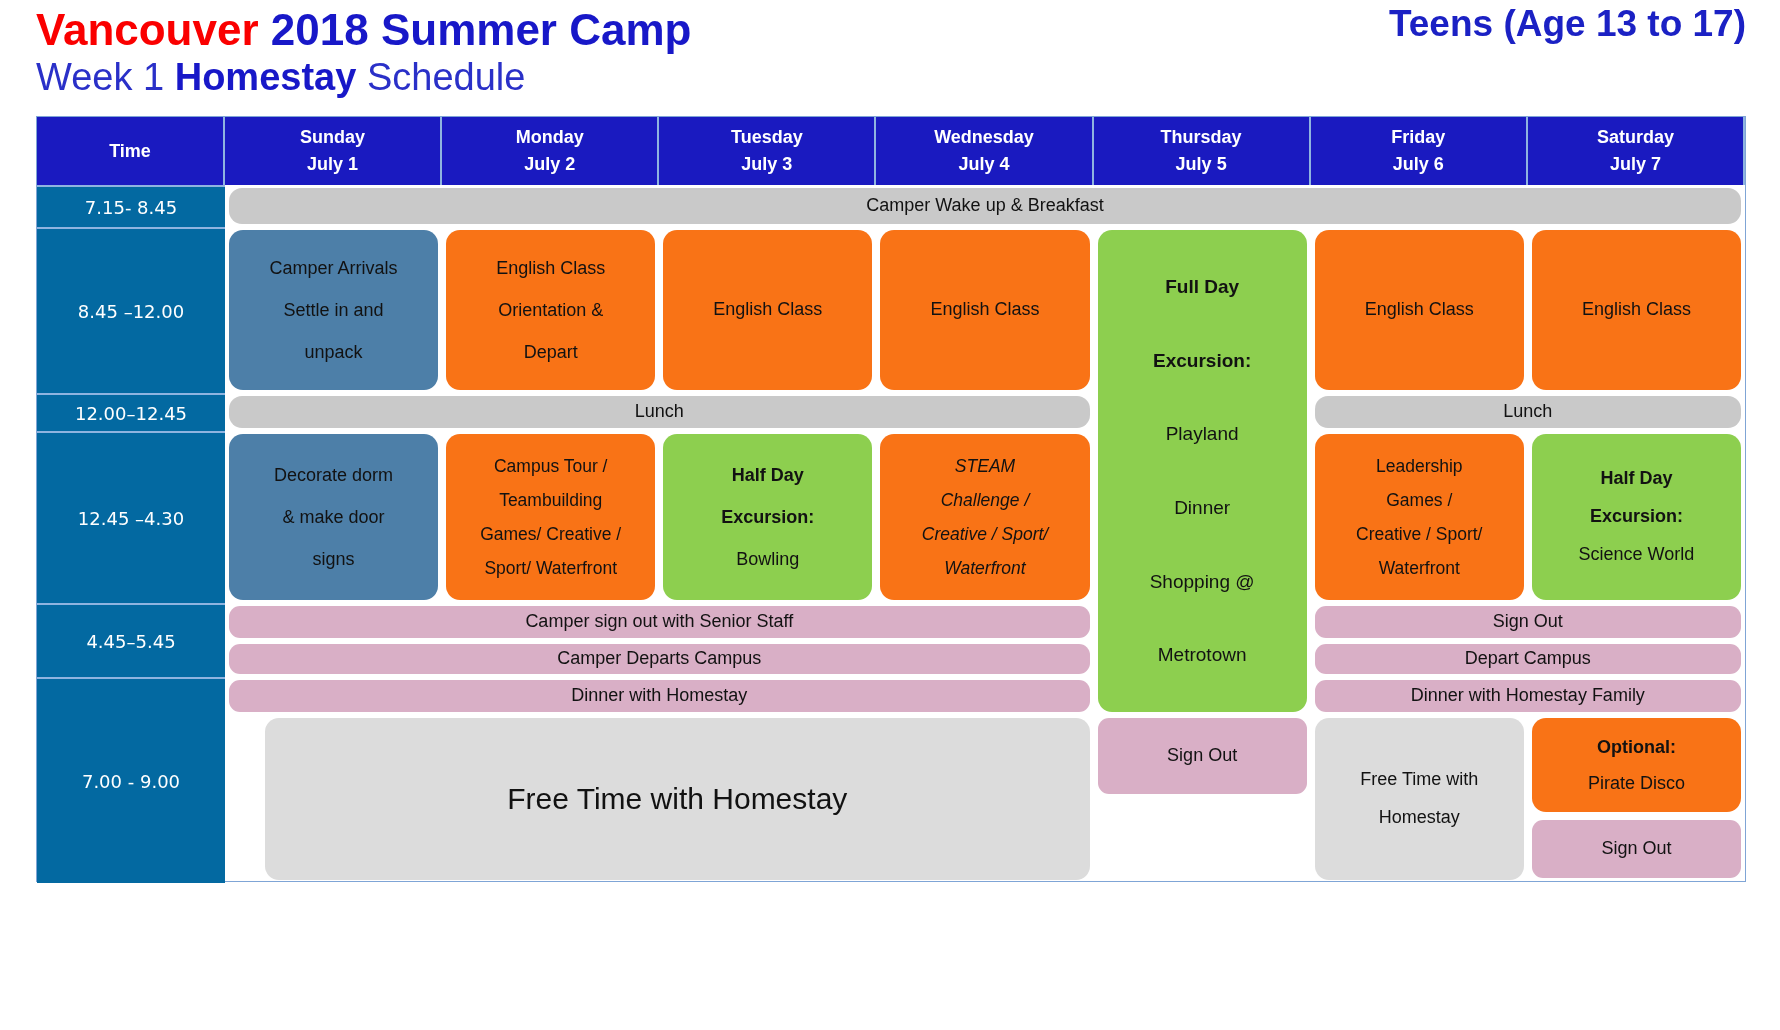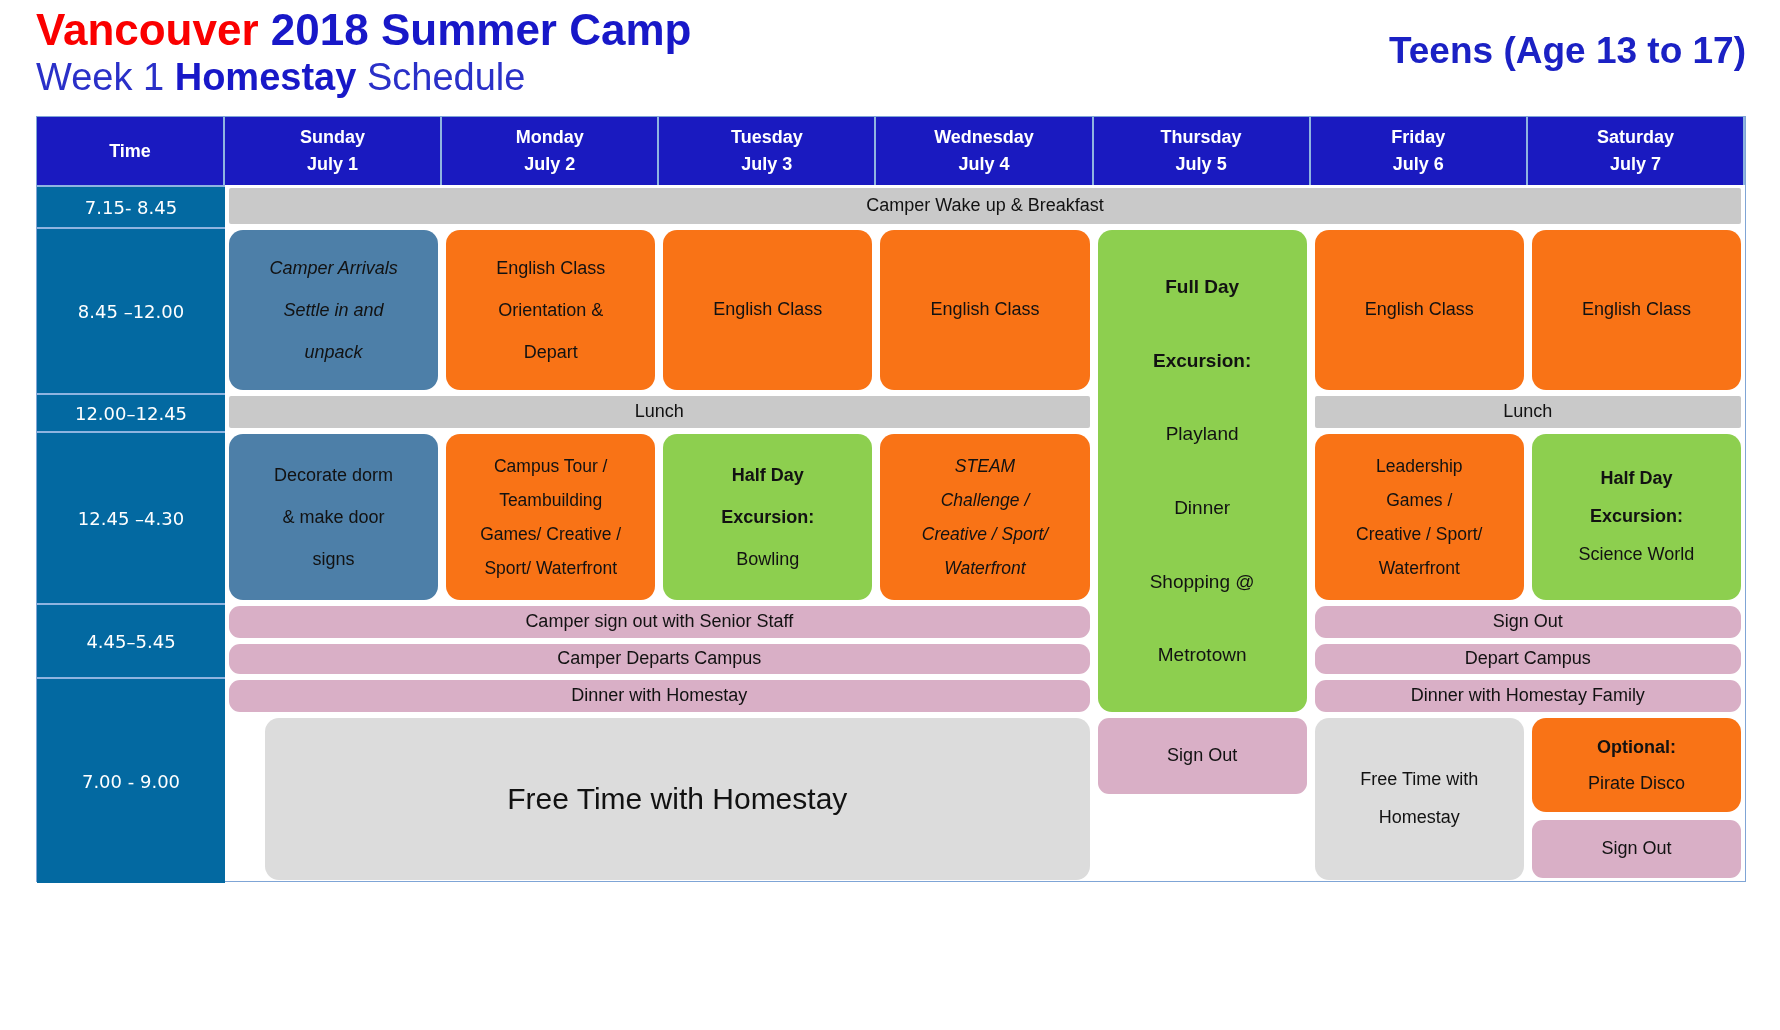--- a/index.html
+++ b/index.html
@@ -13,21 +13,21 @@
 
   
   .header { position: absolute; left: 0; top: 0; width: 1780px; height: 110px; }
   .title-block { position: absolute; left: 36px; top: 6px; }
   .title-line1 { font-size: 44px; font-weight: 700; line-height: 1.08; white-space: nowrap; }
   .title-line2 { font-size: 38px; line-height: 1.12; white-space: nowrap; margin-top: 2px; }
   .t-red  { color: #fa0000; font-weight: 700; }
   .t-blue { color: #1818c8; font-weight: 700; }
   .t-blue-reg { color: #2a30c8; font-weight: 400; }
   .audience {
-    position: absolute; right: 34px; top: 30px;
+    position: absolute; right: 34px; top: 3px;
     font-size: 37px; font-weight: 700; color: #1b21c4; white-space: nowrap;
   }
 
   
   .grid {
     position: absolute; left: 36px; top: 116px;
     width: 1710px; height: 766px;
     display: grid;
     grid-template-columns: 188px repeat(7, 1fr);
     grid-template-rows: 68px 42px 166px 38px 172px 38px 36px 38px 168px;
@@ -67,21 +67,21 @@
   .chip .b { font-weight: 700; }
   .chip.gap { line-height: 2.35; }
 
   .c-grey   { background: #c9c9c9; }
   .c-lgrey  { background: #dcdcdc; }
   .c-lblue  { background: #f97316; }
   .c-dblue  { background: #4d7fa8; }
   .c-green  { background: #8dcf4f; }
   .c-pink   { background: #d9afc6; }
 
-  .band { border-radius: 2px; font-size: 18px; }
+  .band { border-radius: 13px; font-size: 18px; }
   .r-pill { border-radius: 11px; }
 
   .freetime { font-size: 30px; }
   .thu-col { font-size: 19px; }
 </style>
 </head>
 <body>
 
 <div class="page">
 
@@ -134,21 +134,21 @@
       <div class="d2">July 7</div>
     </div>
 
     <div class="tcell" style="grid-column:1;grid-row:2;">7.15- 8.45</div>
     <div class="cell" style="grid-column:2 / span 7;grid-row:2;">
       <div class="chip c-grey band">Camper Wake up &amp; Breakfast</div>
     </div>
 
     <div class="tcell" style="grid-column:1;grid-row:3;">8.45 –12.00</div>
 
-    <div class="cell" style="grid-column:2;grid-row:3;font-style:italic;">
+    <div class="cell" style="grid-column:2;grid-row:3;">
       <div class="chip c-dblue gap">
         <span>Camper Arrivals</span>
         <span>Settle in and</span>
         <span>unpack</span>
       </div>
     </div>
     <div class="cell" style="grid-column:3;grid-row:3;">
       <div class="chip c-lblue gap">
         <span>English Class</span>
         <span>Orientation &amp;</span>

